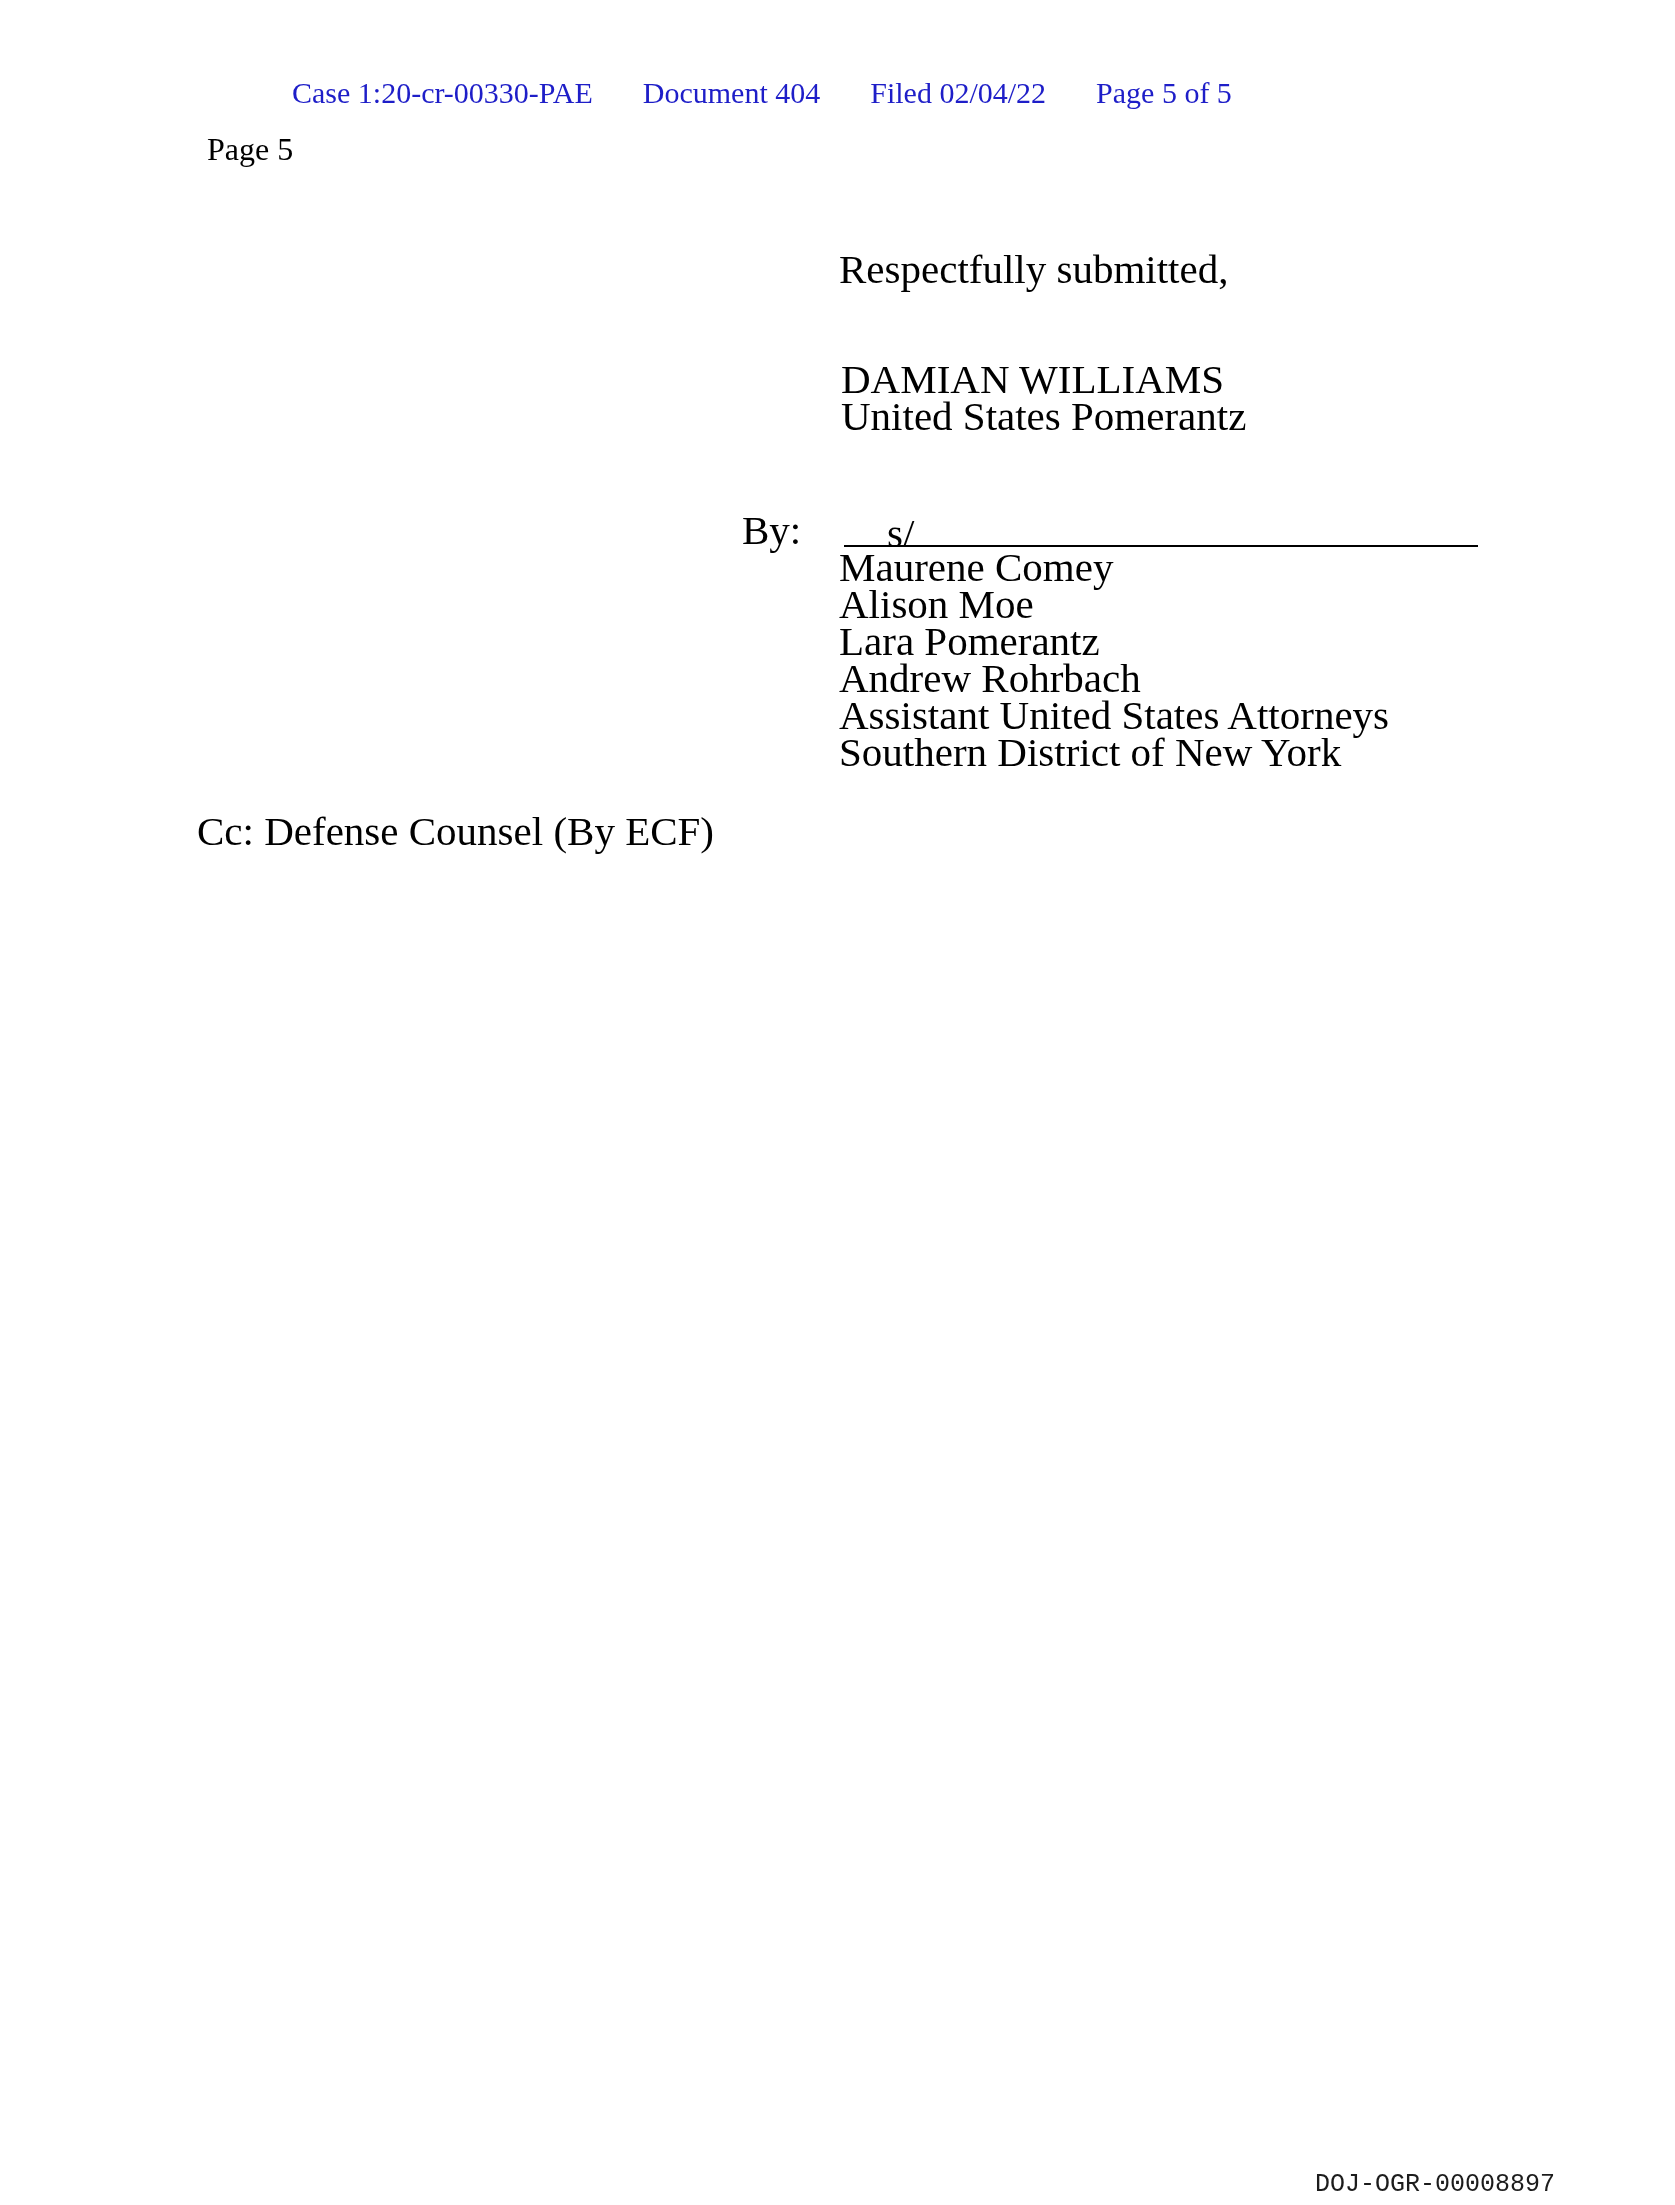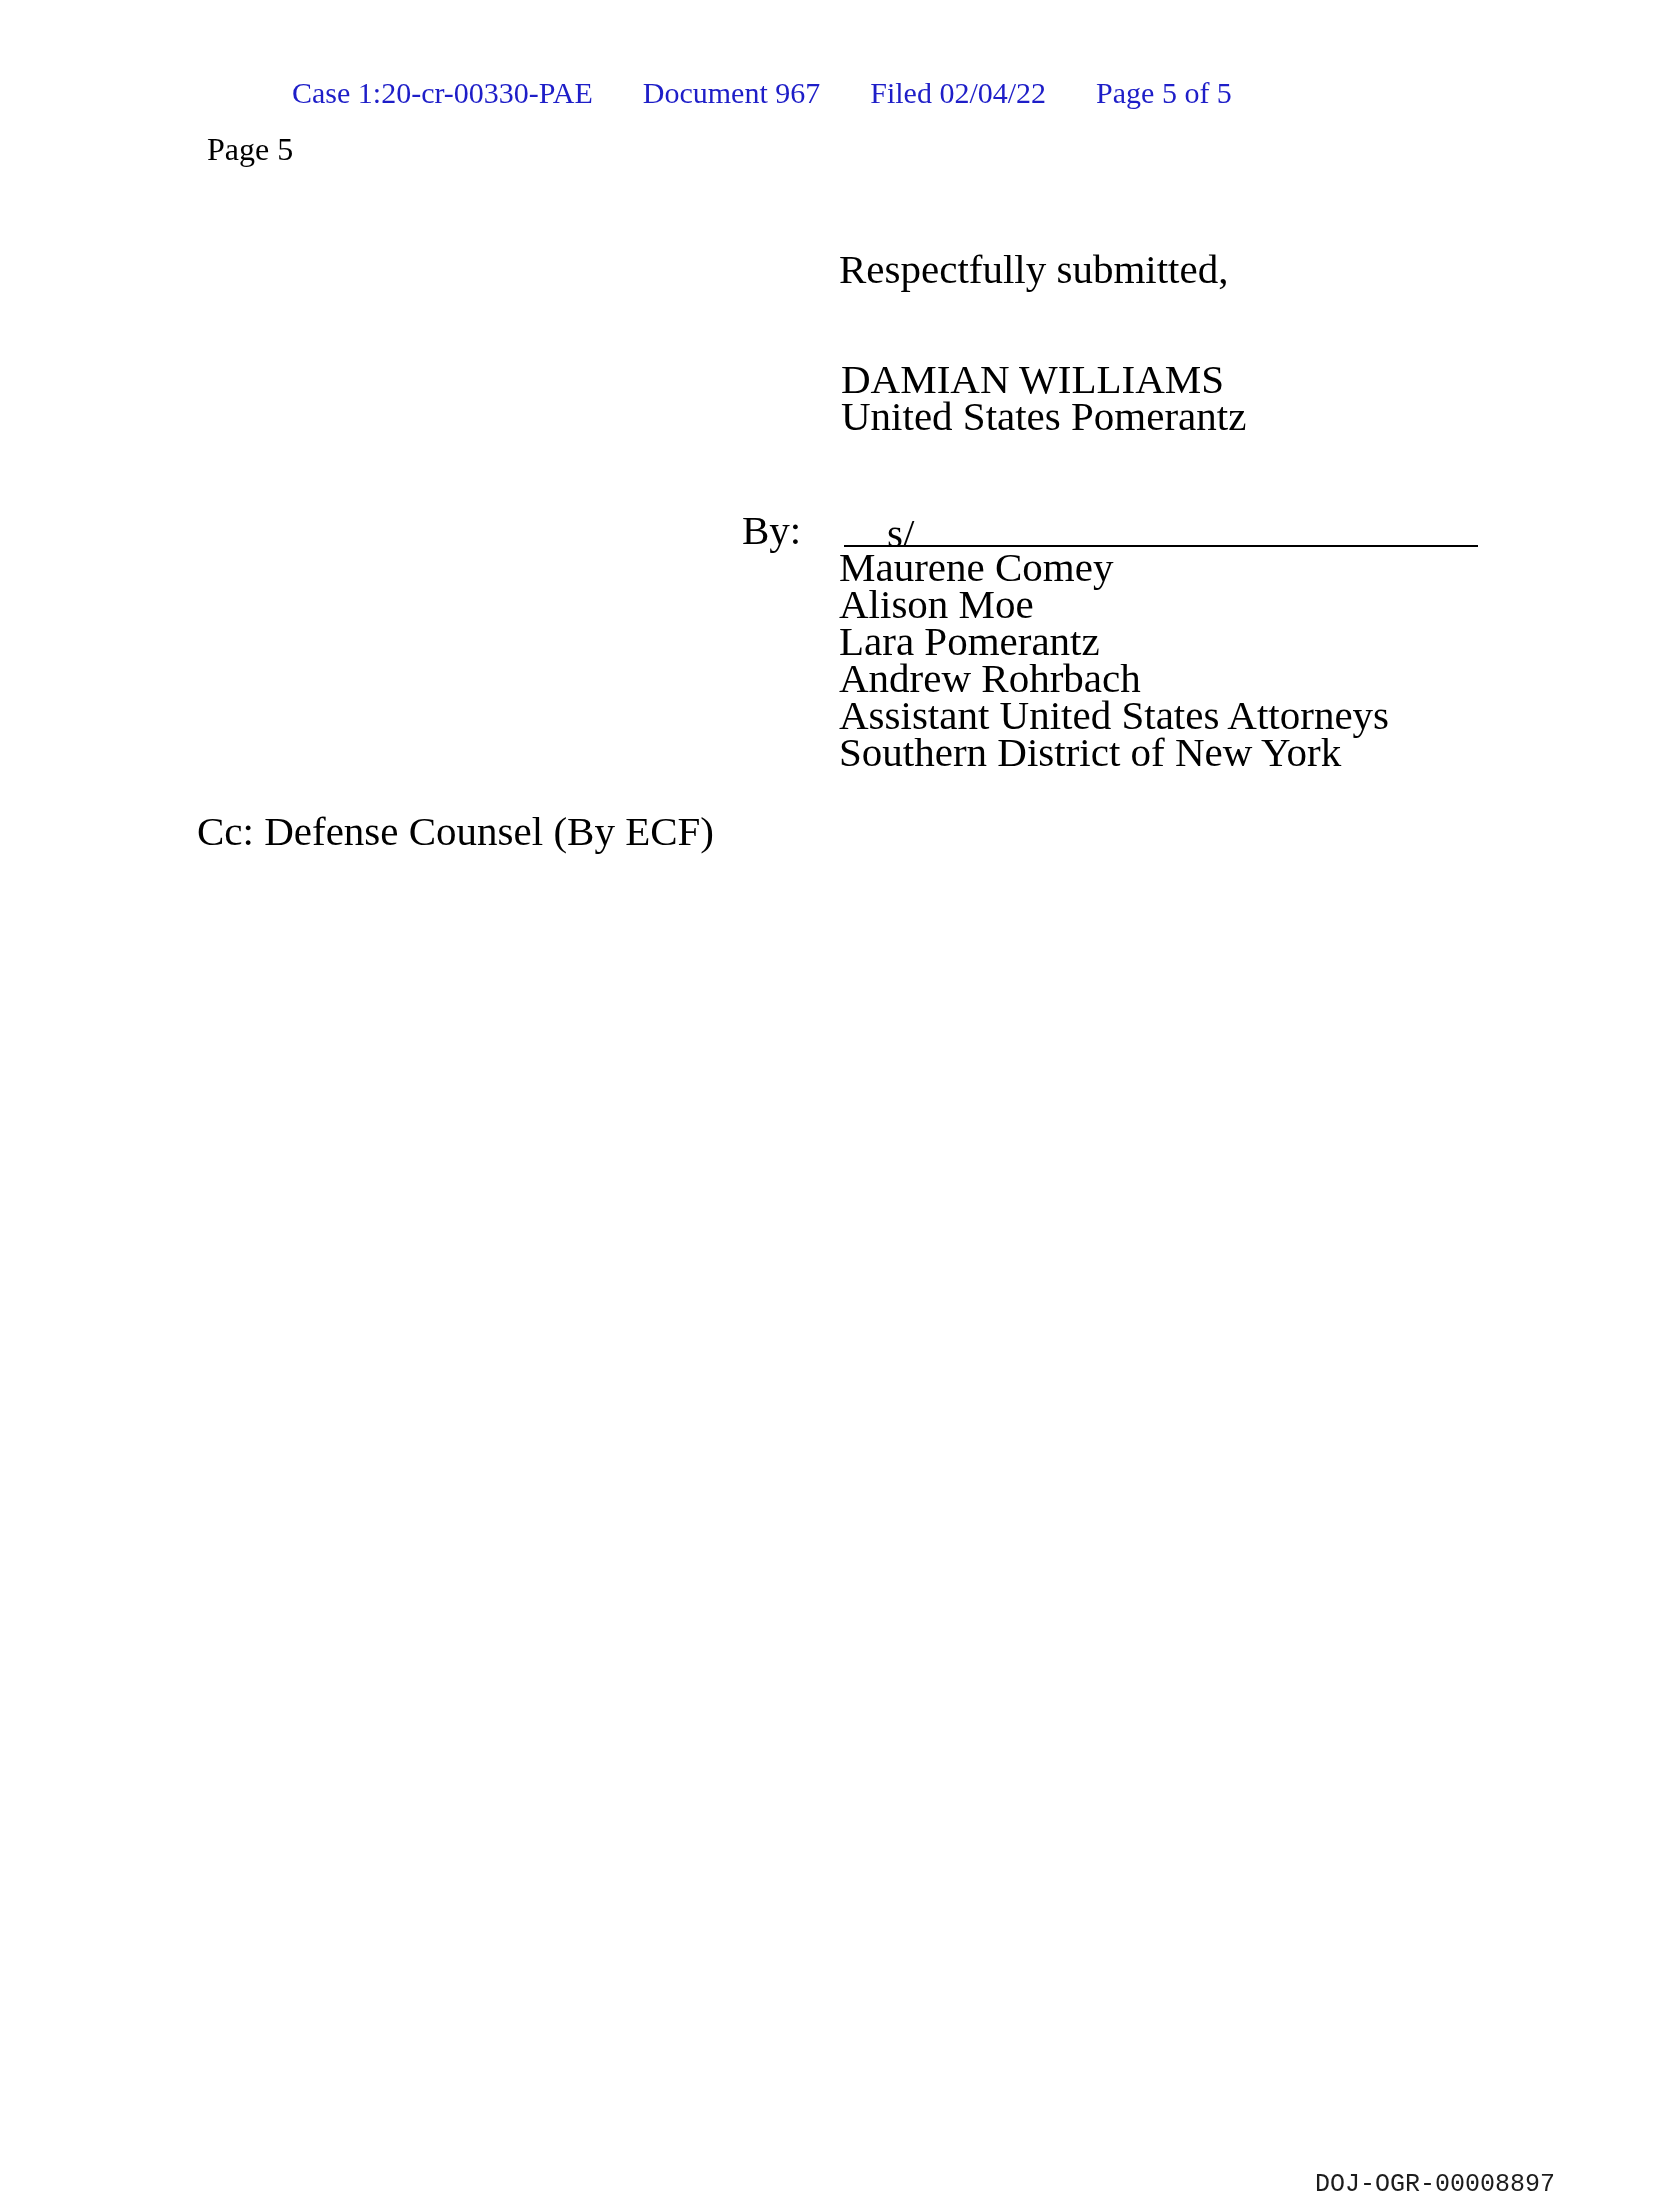--- a/index.html
+++ b/index.html
@@ -84,21 +84,21 @@
     white-space: nowrap;
   }
 </style>
 </head>
 <body>
 
 <div class="page">
 
   <div class="header-stamp" style="color: rgb(30, 30, 200);">
     <span>Case 1:20-cr-00330-PAE</span>
-    <span>Document 967</span>
+    <span>Document 404</span>
     <span>Filed 02/04/22</span>
     <span>Page 5 of 5</span>
   </div>
 
   <div class="serif-line page-label">Page 5</div>
 
   <div class="serif-line salutation">Respectfully submitted,</div>
 
   <div class="serif-line attorney-block">
     <div>DAMIAN WILLIAMS</div>

